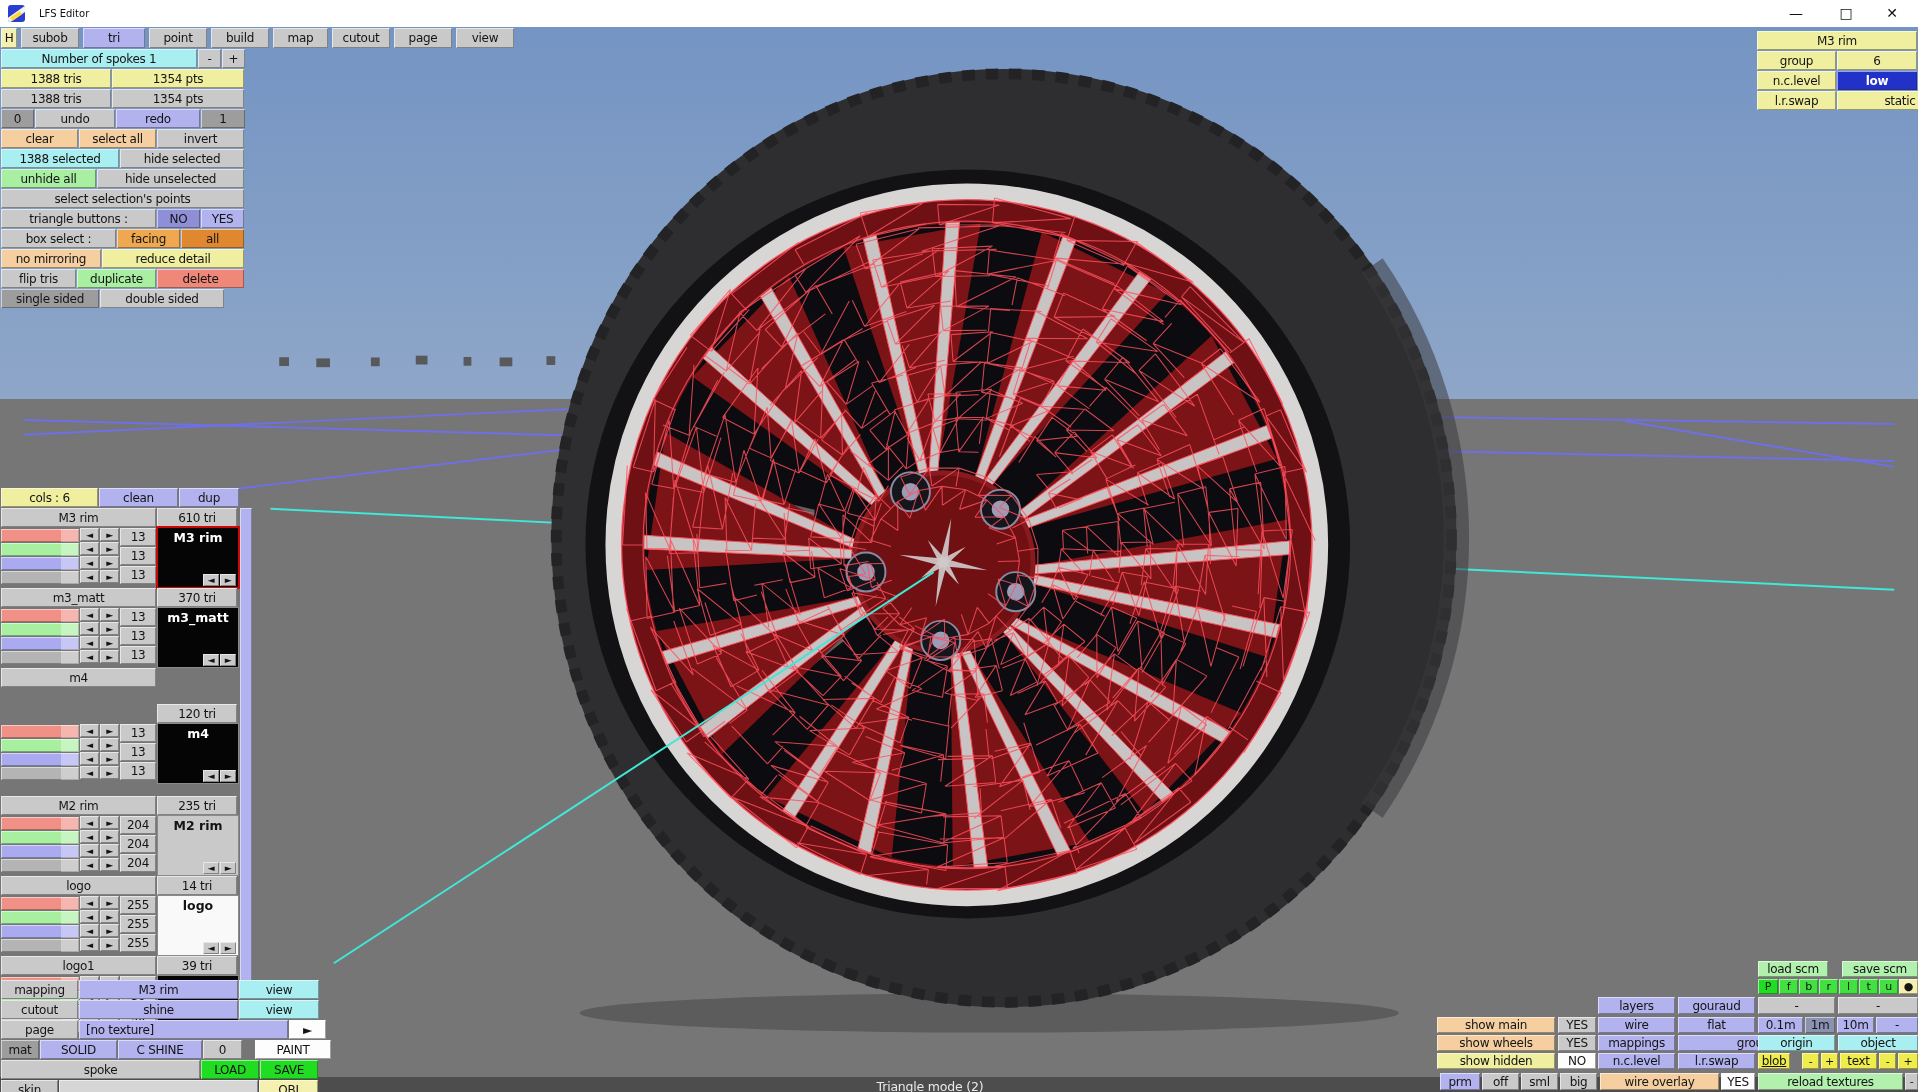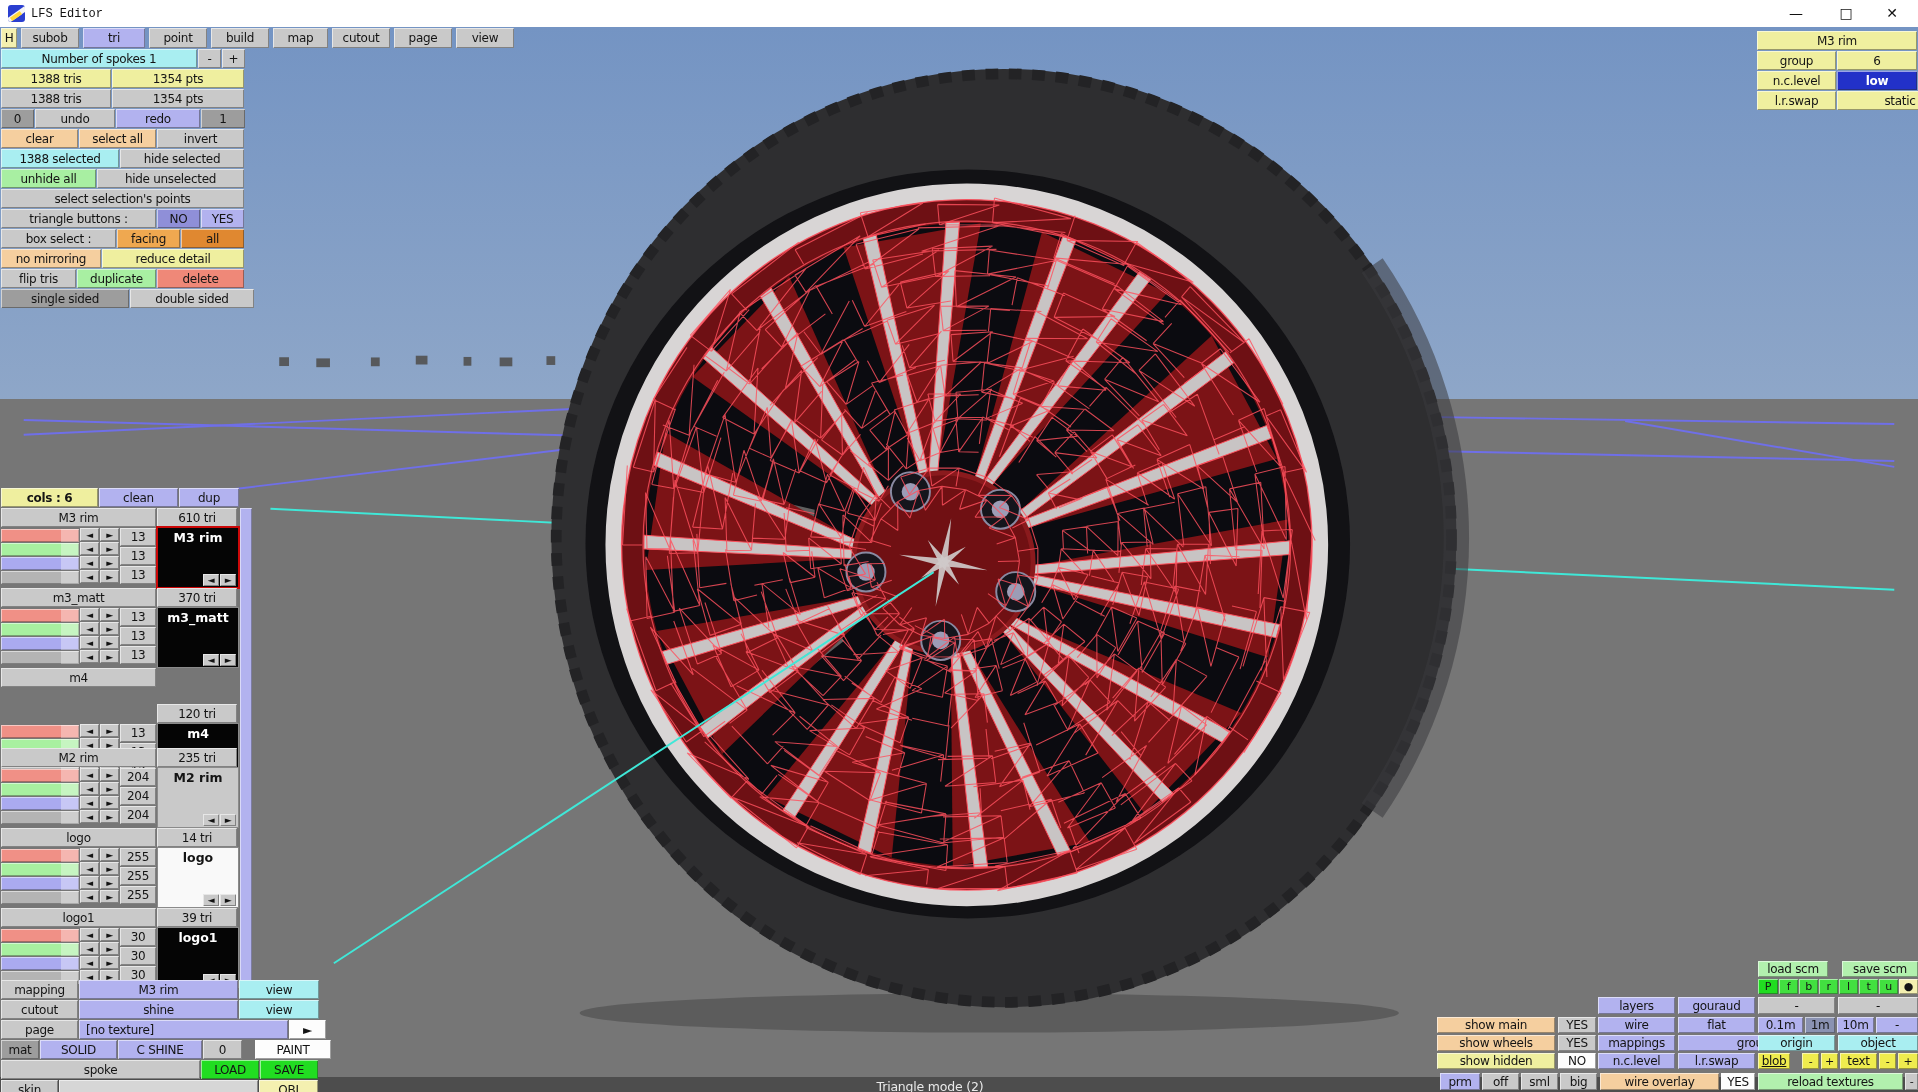--- a/index.html
+++ b/index.html
@@ -9,21 +9,21 @@
   #viewport{position:absolute;left:0;top:27px;width:1918px;height:1065px;
             background:linear-gradient(#7494c3 0%,#9db1cb 55%,#c2cdd6 100%);}
   #ground{position:absolute;left:0;top:372px;width:1918px;height:720px;background:#767676;}
   #scene{position:absolute;left:0;top:27px;width:1918px;height:1065px;}
   #statusbar{position:absolute;left:0;top:1077px;width:1918px;height:15px;background:#4d4d4d;z-index:5;}
   #modetext{position:absolute;top:1079px;left:820px;width:220px;text-align:center;color:#e9e9e9;
             font-size:12.5px;letter-spacing:-0.2px;z-index:6;}
   
   #titlebar{position:absolute;left:0;top:0;width:1918px;height:27px;background:#ffffff;z-index:20;
             display:flex;align-items:center;}
-  #titlebar .ttext{font-size:12px;color:#111;margin-left:6px;font-family:Liberation Mono, monospace;}
+  #titlebar .ttext{font-size:10px;color:#111;margin-left:14px;}
   #appicon{width:17px;height:17px;margin-left:8px;border-radius:3px;background:#2a3fd0;position:relative;overflow:hidden;}
   #appicon:before{content:"";position:absolute;left:-4px;top:7px;width:26px;height:5px;background:#f5f5f5;transform:rotate(-35deg);}
   #appicon:after{content:"";position:absolute;left:2px;top:9px;width:12px;height:4px;background:#ffd83a;transform:rotate(-35deg);}
   .wctl{position:absolute;top:0;width:44px;height:26px;display:flex;align-items:center;justify-content:center;
         color:#111;font-size:14px;cursor:default;}
   
   .btn{position:relative;display:flex;align-items:center;justify-content:center;
        font-size:12px;letter-spacing:-0.3px;color:#141414;white-space:nowrap;overflow:hidden;
        box-shadow:inset 1px 1px 0 rgba(255,255,255,.55), inset -1px -1px 0 rgba(45,45,45,.45);}
   .c-gray{background:#c9c9c9}.c-darkgray{background:#9d9d9d}.c-cyan{background:#a9eef1}
@@ -208,21 +208,21 @@
       <div class="prow">
         <div class="btn c-peach" style="width: 100px;">no mirroring</div>
         <div class="btn c-yellow" style="width: 142px;">reduce detail</div>
       </div>
       <div class="prow">
         <div class="btn c-gray" style="width: 75px;">flip tris</div>
         <div class="btn c-green" style="width: 79px;">duplicate</div>
         <div class="btn c-red" style="width: 87px;">delete</div>
       </div>
       <div class="prow">
-        <div class="btn c-darkgray" style="width: 128px;">single sided</div>
+        <div class="btn c-darkgray" style="width: 98px;">single sided</div>
         <div class="btn c-gray" style="width: 124px;">double sided</div>
       </div>
     </div>
 
 <div class="panel" id="objinfo" style="left:1757px;top:31px;width:161px;">
       <div class="prow">
         <div class="btn c-yellow" style="width: 160px;">M3 rim</div>
       </div>
       <div class="prow">
         <div class="btn c-yellow" style="width: 79px;">group</div>
@@ -233,21 +233,21 @@
         <div class="btn c-blue" style="width: 80px;">low</div>
       </div>
       <div class="prow">
         <div class="btn c-yellow" style="width: 79px;">l.r.swap</div>
         <div class="btn c-yellow" style="width: 80px; padding-left: 23px;">static</div>
       </div>
     </div>
 
 <div class="panel" id="matpanel" style="left:1px;top:488px;width:252px;">
       <div class="prow">
-        <div class="btn c-yellow" style="width: 97px; font-weight: bold;">cols : 6</div>
+        <div class="btn c-yellow" style="width: 97px;">cols : 6</div>
         <div class="btn c-purple" style="width: 79px;">clean</div>
         <div class="btn c-purple" style="width: 60px;">dup</div>
       </div>
       <div style="position: absolute; left: 239px; top: 20px; width: 12px; height: 474px; background: rgb(178, 178, 239); box-shadow: rgba(255, 255, 255, 0.5) 1px 1px 0px inset, rgba(45, 45, 45, 0.4) -1px -1px 0px inset;"></div>
       <div style="position: relative; height: 80px; width: 238px;">
         <div class="prow">
           <div class="btn c-gray" style="width: 155px;">M3 rim</div>
           <div class="btn c-gray" style="width: 80px;">610 tri</div>
         </div>
         <div style="position: relative; height: 58px;">
@@ -352,21 +352,21 @@
           <div class="btn c-gray" style="position: absolute; left: 119px; top: 38px; width: 36px; height: 18px;">13</div>
           <div class="preview" style="left: 157px; top: 0px; width: 80px; height: 57px; background: rgb(5, 5, 5); color: rgb(255, 255, 255);">
             <span>m4</span>
             <div class="parrows">
               <div class="btn c-gray">◄</div>
               <div class="btn c-gray">►</div>
             </div>
           </div>
         </div>
       </div>
-      <div style="position: relative; height: 80px; width: 252px;">
+      <div style="position: relative; height: 80px; width: 252px; margin-top: 48px;">
         <div class="prow">
           <div class="btn c-gray" style="width: 155px;">M2 rim</div>
           <div class="btn c-gray" style="width: 80px;">235 tri</div>
         </div>
         <div style="position: relative; height: 58px;">
           <div class="mat-colorbar" style="position: absolute; left: 0px; top: 0px; width: 78px; background: rgb(240, 144, 134);">
             <div class="tail"></div>
           </div>
           <div class="btn c-gray arrowbtn" style="position: absolute; left: 79px; top: 0px; width: 19px; height: 13px;">◄</div>
           <div class="btn c-gray arrowbtn" style="position: absolute; left: 99px; top: 0px; width: 19px; height: 13px;">►</div>

